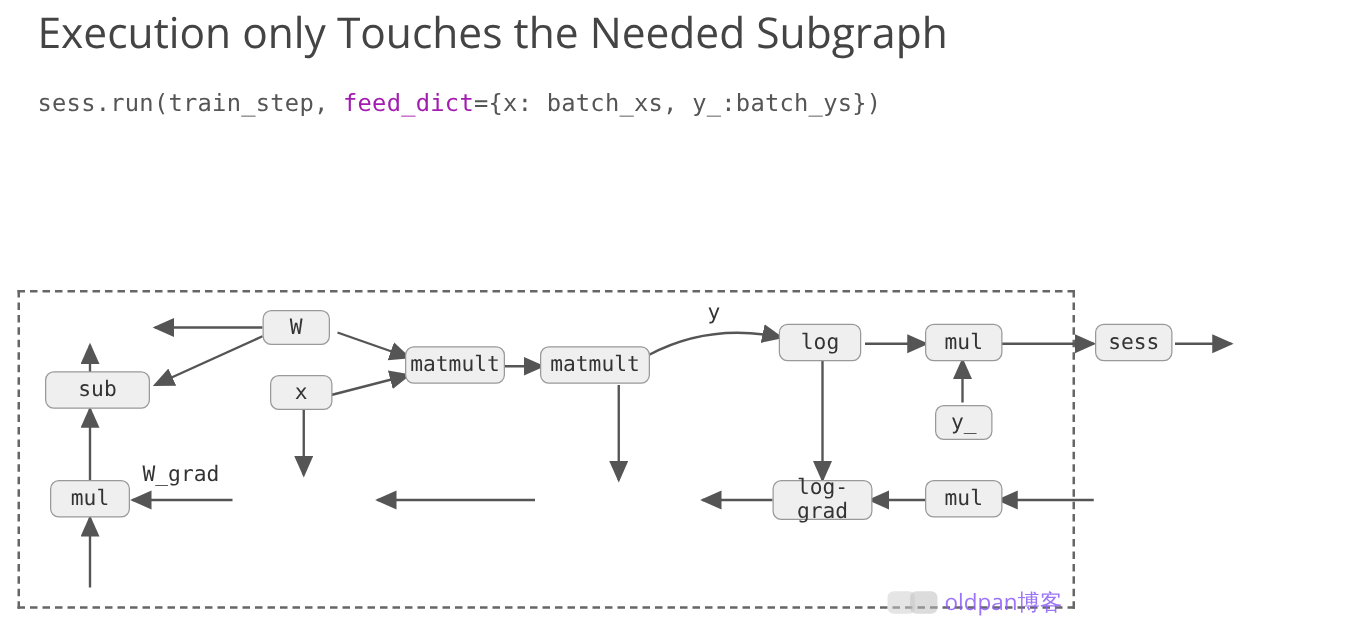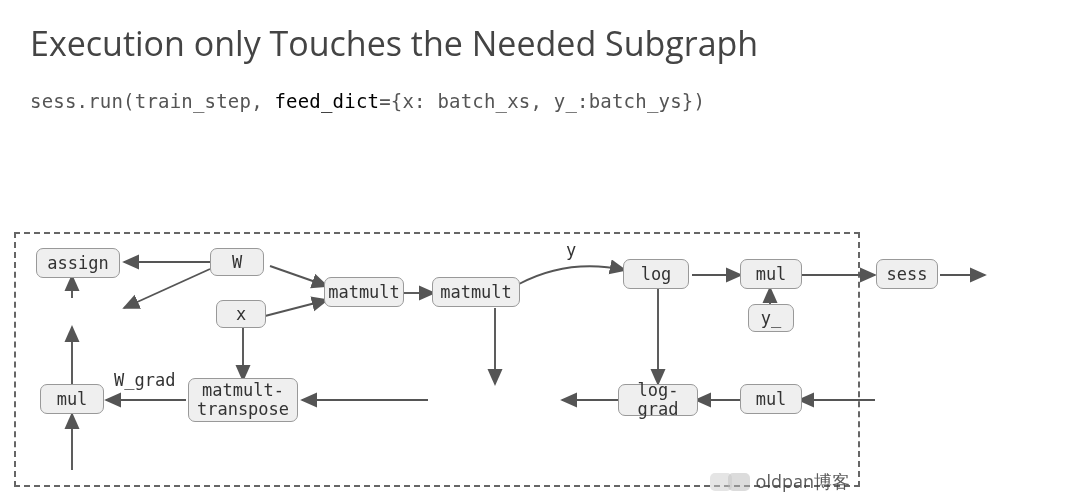--- a/index.html
+++ b/index.html
@@ -1,26 +1,26 @@
 <!DOCTYPE html>
 <html><head>
 <meta charset="utf-8">
 <style>
   html,body{margin:0;padding:0;font-family:"Open Sans","Segoe UI",Arial,sans-serif;background:#fff;color:#333}
-  .slide{width:868px;height:504px;position:relative;padding:20px 30px;box-sizing:border-box}
+  .slide{width:868px;height:504px;position:relative;padding:2px 30px;box-sizing:border-box}
   .title{font-size:34px;font-weight:400;color:#444;margin:0 0 24px 0}
   .code{font-family:Consolas,Menlo,monospace;font-size:19px;letter-spacing:.2px;color:#555}
-  .code .kw{color:#000000}
+  .code .kw{color:#a21caf}
   .diagram{position:absolute;left:0;top:228px;width:1080px;height:276px}
   .dashbox{position:absolute;border:2px dashed #666;box-sizing:border-box}
   .node{position:absolute;background:#efefef;border:1px solid #999;border-radius:7px;font-family:Consolas,Menlo,monospace;font-size:17px;color:#333;display:flex;align-items:center;justify-content:center;text-align:center;line-height:1.1;padding:0 4px;box-sizing:border-box}
   .label{position:absolute;font-family:Consolas,Menlo,monospace;font-size:17px;color:#333;white-space:nowrap}
   svg.arrows{position:absolute;left:0;top:0;width:1080px;height:276px;pointer-events:none}
   .a{stroke:#555;stroke-width:1.9;fill:none;marker-end:url(#ah)}
-  .watermark{position:absolute;right:18px;bottom:10px;display:flex;align-items:center;gap:6px;color:#404040;font-size:18px;opacity:.85}
+  .watermark{position:absolute;right:18px;bottom:10px;display:flex;align-items:center;gap:6px;color:#8b5cf6;font-size:18px;opacity:.85}
   .watermark .bub{width:22px;height:18px;background:#ccc;border-radius:5px;position:relative;opacity:.6}
   .watermark .bub2{width:22px;height:18px;background:#bbb;border-radius:5px;position:relative;margin-left:-10px;opacity:.6}
 </style>
 </head>
 <body>
 
 <div class="slide">
   <h1 class="title">Execution only Touches the Needed Subgraph</h1>
   <div class="code">
     <span>sess.run(train_step, </span><span class="kw">feed_dict</span><span>={x: batch_xs, y_:batch_ys})</span>
@@ -72,32 +72,30 @@
 
       <path class="a" d="M186,172 L106,172"></path>
 
       <path class="a" d="M72,242 L72,186"></path>
 
       <path class="a" d="M72,156 L72,99"></path>
 
       <path class="a" d="M72,70 L72,48"></path>
     </svg>
 
-    <div class="node" style="left:36px;top:20px;width:84px;height:30px">assign</div>
+    <div class="node" style="left:36px;top:69px;width:84px;height:30px">sub</div>
     <div class="node" style="left:40px;top:156px;width:64px;height:30px">mul</div>
     <div class="node" style="left:210px;top:20px;width:54px;height:28px">W</div>
     <div class="node" style="left:216px;top:72px;width:50px;height:28px">x</div>
     <div class="node" style="left:324px;top:49px;width:80px;height:30px">matmult</div>
-    <div class="node" style="left:188px;top:150px;width:110px;height:44px;white-space:pre">matmult-
-transpose</div>
     <div class="node" style="left:432px;top:49px;width:88px;height:30px">matmult</div>
     <div class="node" style="left:623px;top:31px;width:66px;height:30px">log</div>
     <div class="node" style="left:618px;top:156px;width:80px;height:32px">log-grad</div>
     <div class="node" style="left:740px;top:31px;width:62px;height:30px">mul</div>
-    <div class="node" style="left:748px;top:76px;width:46px;height:28px">y_</div>
+    <div class="node" style="left:748px;top:96px;width:46px;height:28px">y_</div>
     <div class="node" style="left:740px;top:156px;width:62px;height:30px">mul</div>
     <div class="node" style="left:876px;top:31px;width:62px;height:30px">sess</div>
 
     <div class="label" style="left:114px;top:142px">W_grad</div>
     <div class="label" style="left:566px;top:12px">y</div>
   </div>
 
   <div class="watermark">
     <span class="bub"></span>
     <span class="bub2"></span>

